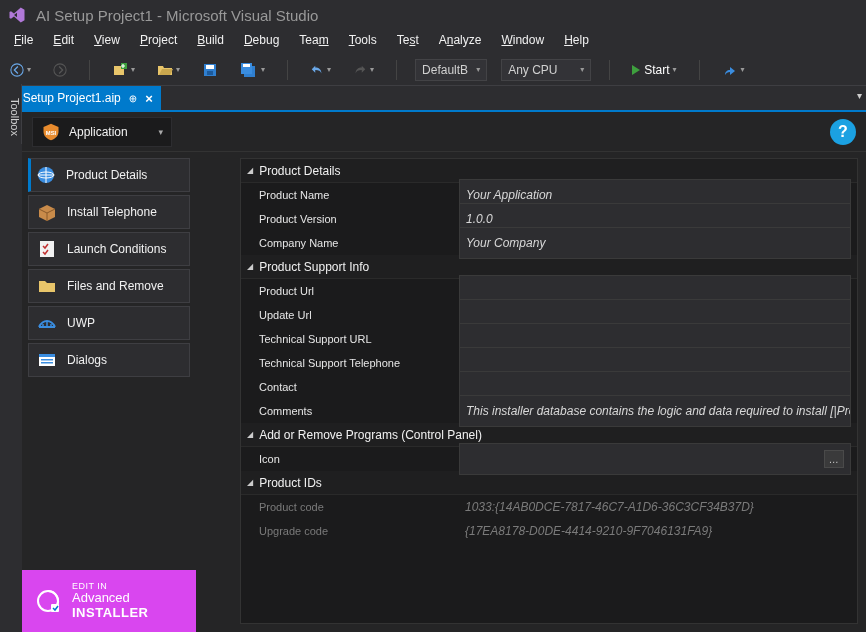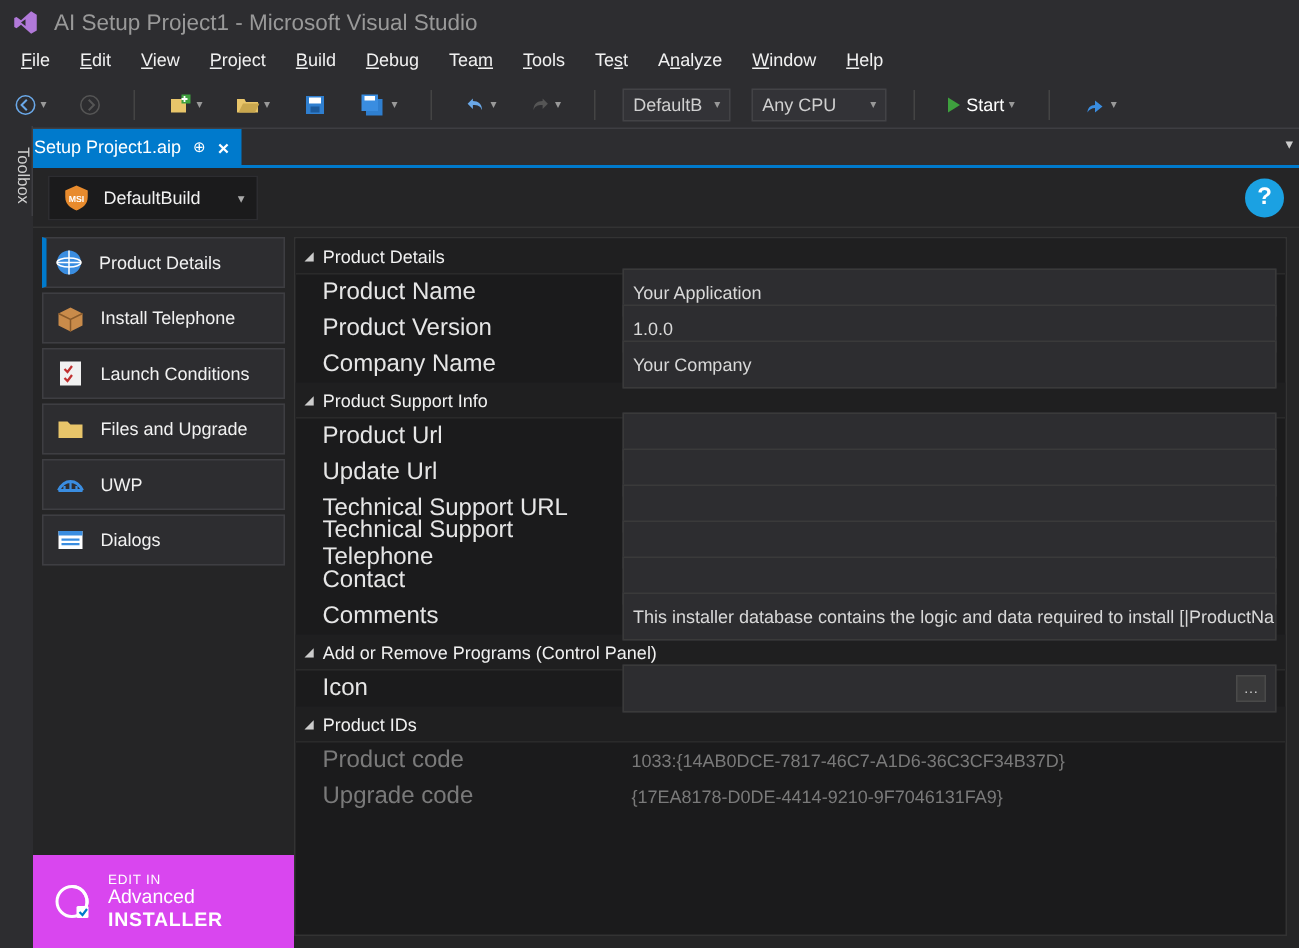--- a/index.html
+++ b/index.html
@@ -142,21 +142,21 @@
   .build-combo::after { content: "▾"; font-size: 9px; margin-left: auto; color:#aaa; }
   .help-circle {
     width: 26px; height:26px; border-radius: 50%;
     background: #1ba1e2; color:#fff;
     display:flex;align-items:center;justify-content:center;
     font-weight:bold; font-size:16px;
   }
   .msi-icon {
     width: 20px; height: 20px;
   }
-  .main-row { flex:1; display:flex; overflow:hidden; }
+  .main-row { flex:1; display:flex; overflow:hidden;gap:44px; }
   .sidenav {
     width: 174px;
     background: #252526;
     padding: 6px 6px 0 6px;
     display:flex; flex-direction: column;
     gap: 3px;
   }
   .nav-item {
     background: #2d2d30;
     border: 1px solid #3e3e42;
@@ -213,34 +213,34 @@
   }
   .prop-row {
     display:flex;
     align-items:center;
     height: 24px;
     padding: 0 0 0 18px;
   }
   .prop-label {
     width: 200px;
     color:#e6e6e6;
-    font-size:16px;
+    font-size:11px;
   }
   .prop-label.dim { color:#7a7a7a; }
   .prop-value {
     flex:1;
     margin-right: 6px;
     background: #2d2d30;
     border: 1px solid #3a3a3a;
     height: 32px;
     color:#d8d8d8;
     padding: 0 6px;
     display:flex; align-items:center;
     font-size:12px;
-    overflow:hidden; white-space:nowrap;
+    overflow:hidden; white-space:nowrap;font-style:italic;
   }
   .prop-value.dim { background:transparent; border:none; color:#7a7a7a; }
   .prop-value .ellipsis-btn {
     margin-left:auto;
     width:20px;height:18px;
     background:#3a3a3b;
     border:1px solid #4a4a4a;
     color:#ccc;
     display:flex;align-items:center;justify-content:center;
     font-size:10px;
@@ -361,21 +361,21 @@
 <div class="workspace">
 
   <div class="build-bar">
     <div class="build-combo">
       <span class="msi-icon">
         <svg viewBox="0 0 24 24">
             <path fill="#e88b2d" d="M12 2l9 4v5c0 6-4 9-9 11-5-2-9-5-9-11V6l9-4z"></path>
             <text x="12" y="15" text-anchor="middle" fill="#fff" font-size="7" font-weight="bold">MSI</text>
           </svg>
       </span>
-      <span>DefaultBuild</span>
+      <span>Application</span>
     </div>
     <div class="help-circle">?</div>
   </div>
 
   <div class="main-row">
 
     <div class="sidenav">
       <div class="nav-item active">
         <span class="nav-icon">
             <svg viewBox="0 0 20 20">
@@ -403,21 +403,21 @@
             </svg>
           </span>
         <span>Launch Conditions</span>
       </div>
       <div class="nav-item">
         <span class="nav-icon">
             <svg viewBox="0 0 20 20">
               <path d="M2 5h6l2 2h8v9H2z" fill="#e8c56a"></path>
             </svg>
           </span>
-        <span>Files and Upgrade</span>
+        <span>Files and Remove</span>
       </div>
       <div class="nav-item">
         <span class="nav-icon">
             <svg viewBox="0 0 20 20">
               <path d="M2 14c4-8 12-8 16 0" stroke="#3a8de0" stroke-width="2" fill="none"></path>
               <path d="M2 14h16" stroke="#3a8de0" stroke-width="2"></path>
               <path d="M6 14v-3M10 14v-5M14 14v-3" stroke="#3a8de0" stroke-width="1.5"></path>
             </svg>
           </span>
         <span>UWP</span>

